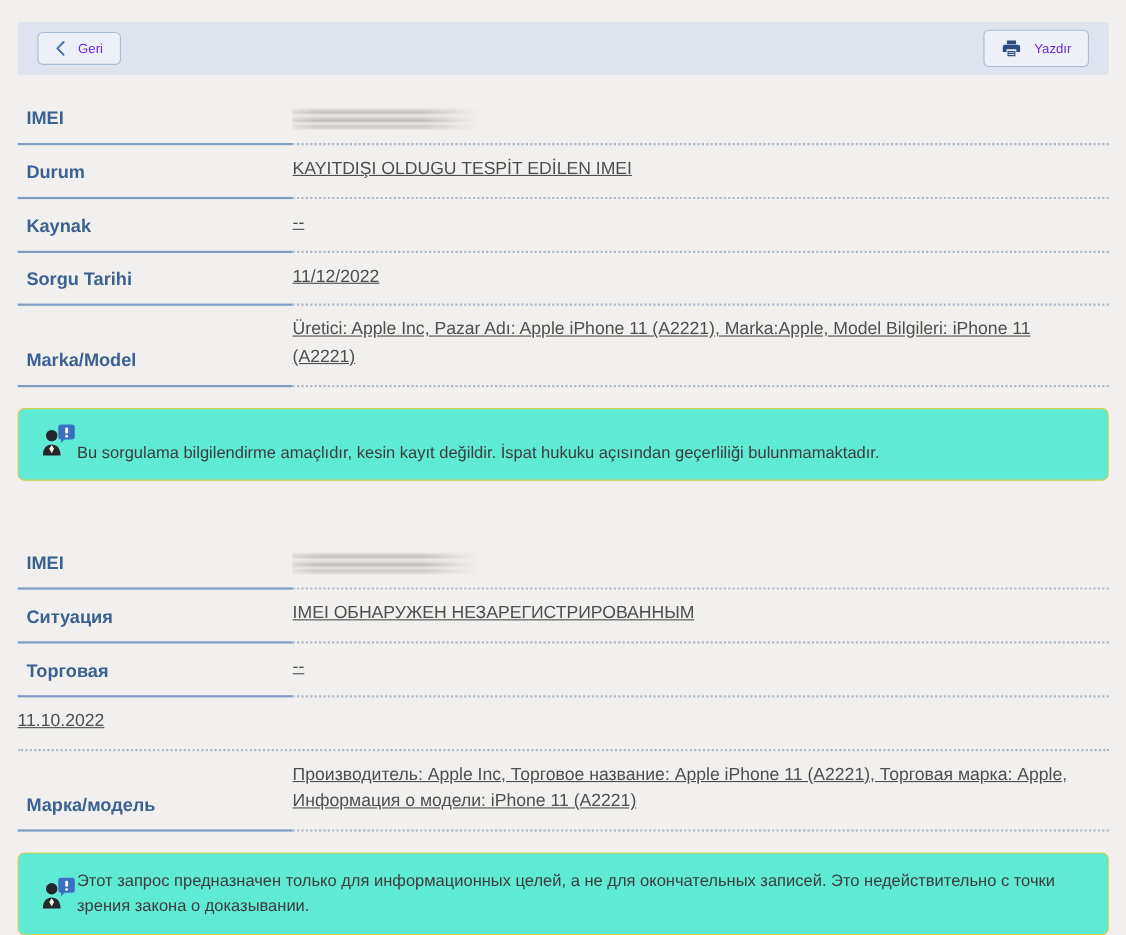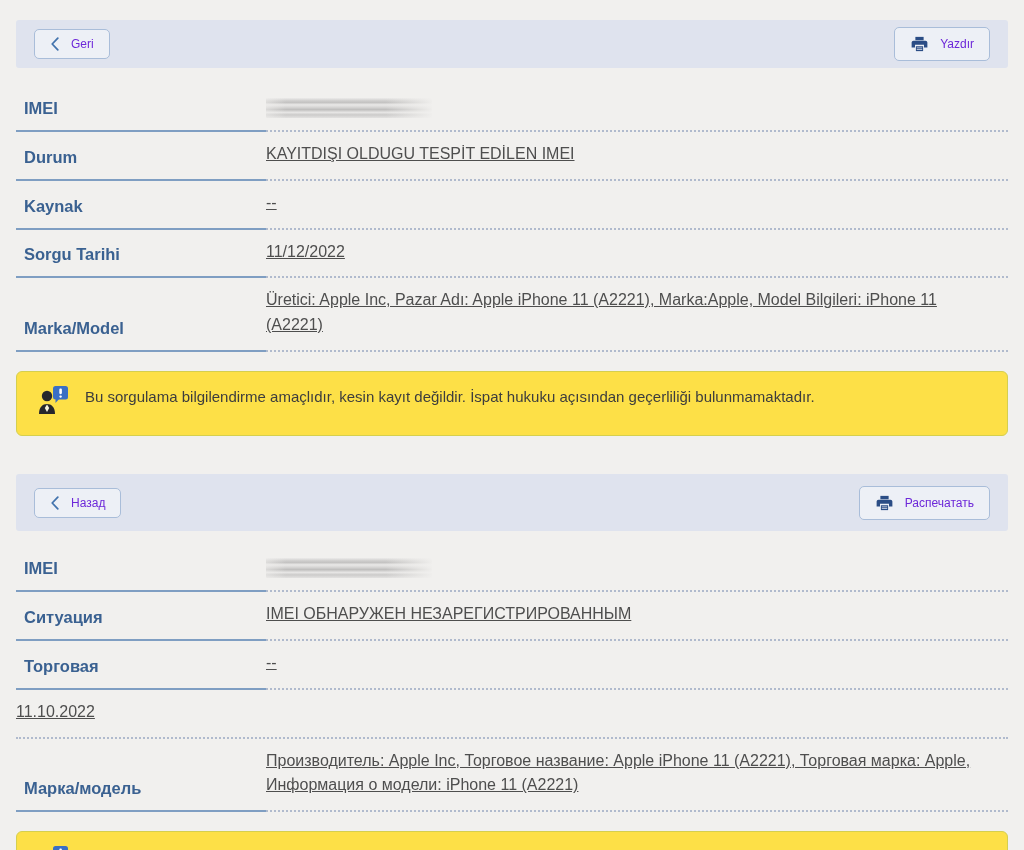--- a/index.html
+++ b/index.html
@@ -74,27 +74,26 @@
     content:"";
     position:absolute; inset:0;
     background:linear-gradient(to right,
       rgba(241,240,238,0.55) 0%, rgba(241,240,238,0) 12%,
       rgba(241,240,238,0) 72%, rgba(241,240,238,0.95) 100%);
   }
 
   
   .notice {
     margin-top:19px;
-    background:#fde047;
+    background:#5eead4;
     border:1px solid #d5cf4e;
     border-radius:6px;
     padding:13px 20px;
     display:flex;
-    align-items:flex-start;
-    gap:15px;
+    align-items:flex-end;
     color:#3d3d3d;
     font-size:15px;
     line-height:1.55;
   }
   .notice .icon-wrap { flex:0 0 auto; }
   .section-gap { height:38px; }
   .table + .notice { margin-top:19px; }
 </style>
 </head>
 <body>
@@ -158,41 +157,20 @@
         <circle cx="10" cy="11" r="5.2" fill="#26272c"></circle>
         <path d="M2 29 c0-7 3.6-10 8-10 c4.4 0 8 3 8 10 z" fill="#26272c"></path>
         <path d="M10 19.5 l-2.2 3.5 l2.2 4 l2.2-4 z" fill="#f7f4dc"></path>
       </svg>
     </span>
     <span>Bu sorgulama bilgilendirme amaçlıdır, kesin kayıt değildir. İspat hukuku açısından geçerliliği bulunmamaktadır.</span>
   </div>
 
   <div class="section-gap"></div>
 
-  <div class="toolbar tall">
-    <button class="btn">
-      <span>
-        <svg width="10" height="14" viewBox="0 0 8 12">
-            <path d="M6.4 1 L1.6 6 L6.4 11" stroke="#4273ad" stroke-width="1.5" fill="none" stroke-linecap="round" stroke-linejoin="round"></path>
-          </svg>
-      </span>
-      <span>Назад</span>
-    </button>
-    <button class="btn">
-      <span>
-        <svg width="19" height="18" viewBox="0 0 24 24">
-            <path fill="#2b4d85" d="M6.5 2.5h11v4.5h-11z"></path>
-            <path fill="#2b4d85" d="M4 7.5h16c1.4 0 2.5 1.1 2.5 2.5v6.5h-4.5V13H6v3.5H1.5V10c0-1.4 1.1-2.5 2.5-2.5z"></path>
-            <path fill="#2b4d85" d="M7.2 15h9.6v6.5H7.2z"></path>
-            <path fill="#dfe3ee" d="M8.4 16.6h7.2v1.1H8.4zM8.4 18.9h7.2V20H8.4z"></path>
-          </svg>
-      </span>
-      <span>Распечатать</span>
-    </button>
-  </div>
 
   <div class="table" style="margin-top:14px;">
     <div class="row">
       <div class="cell-label">IMEI</div>
       <div class="cell-value">
         <div class="redacted-bar"></div>
       </div>
     </div>
     <div class="row">
       <div class="cell-label">Ситуация</div>

